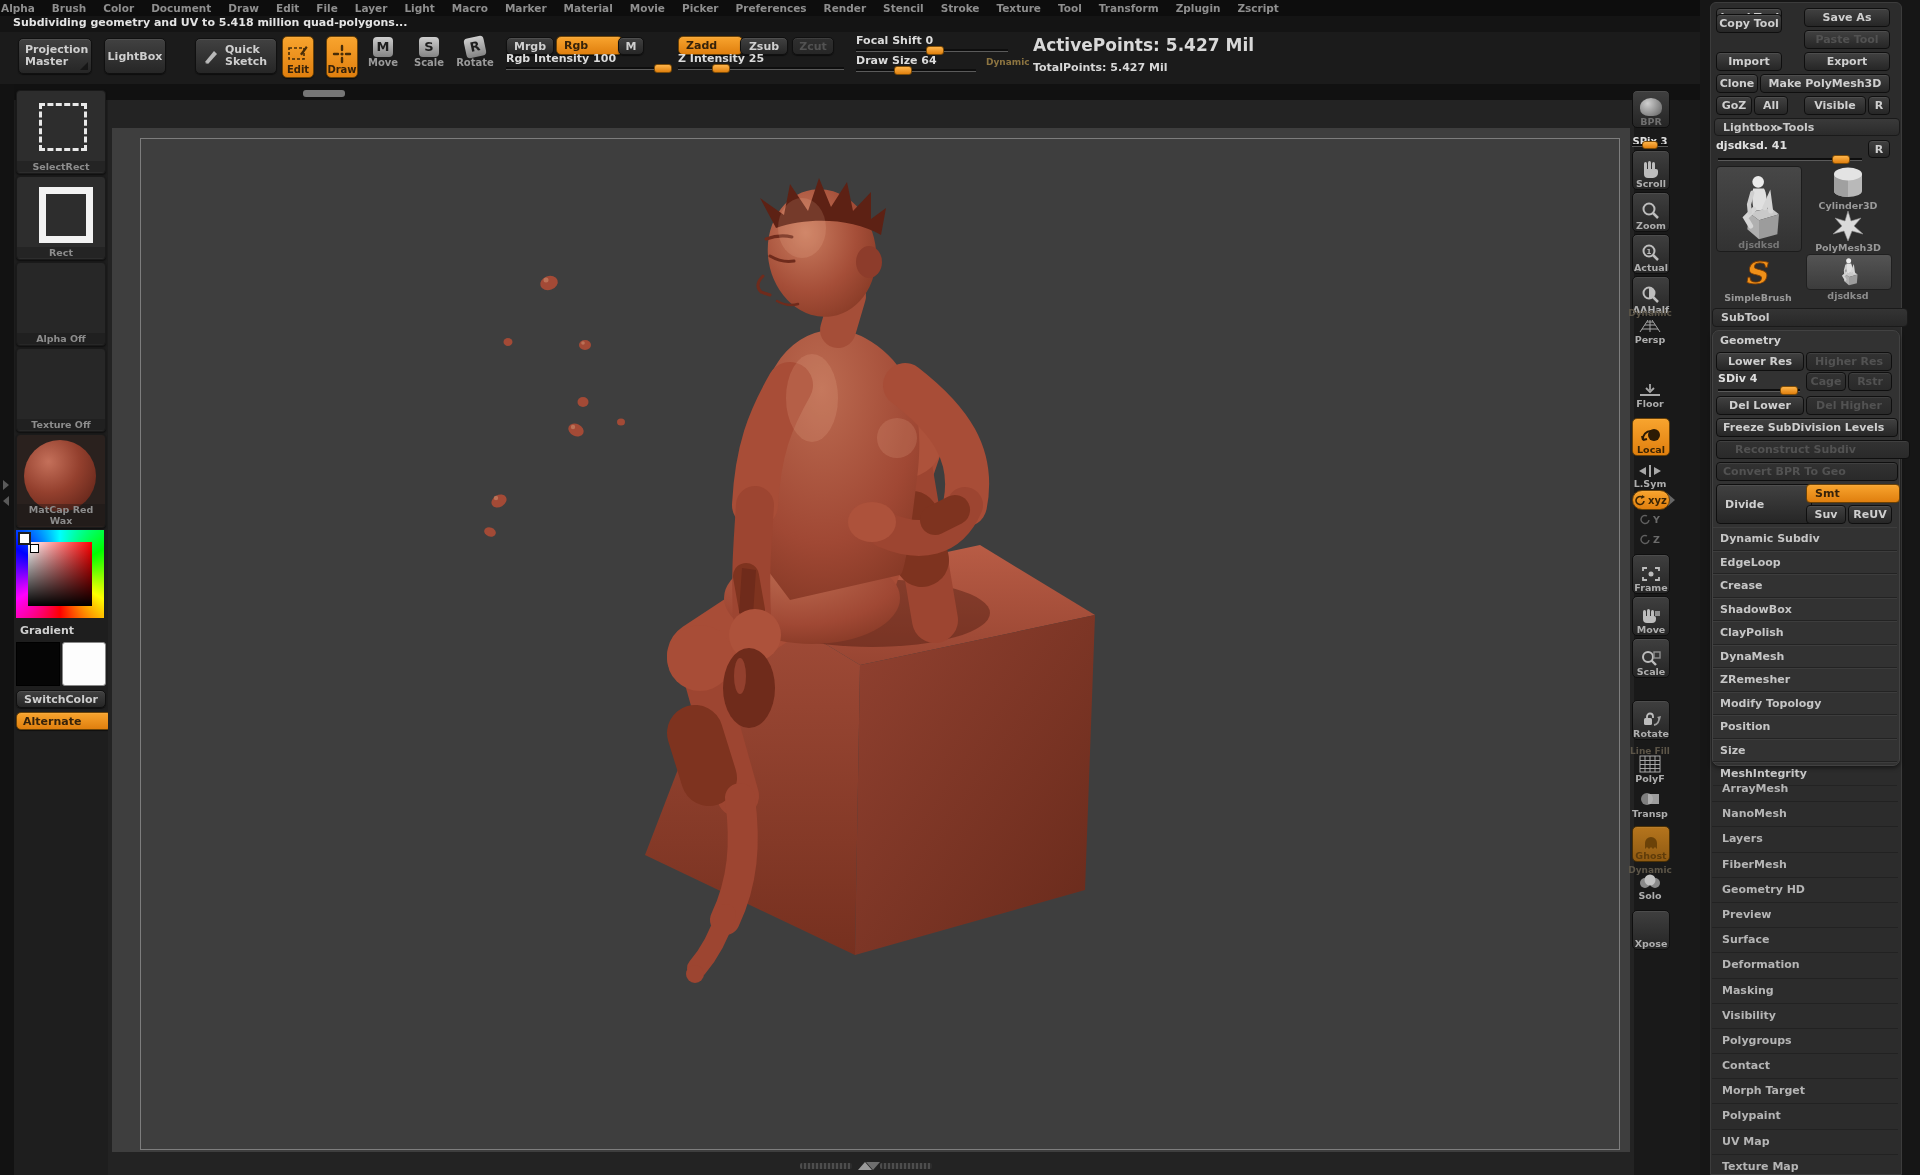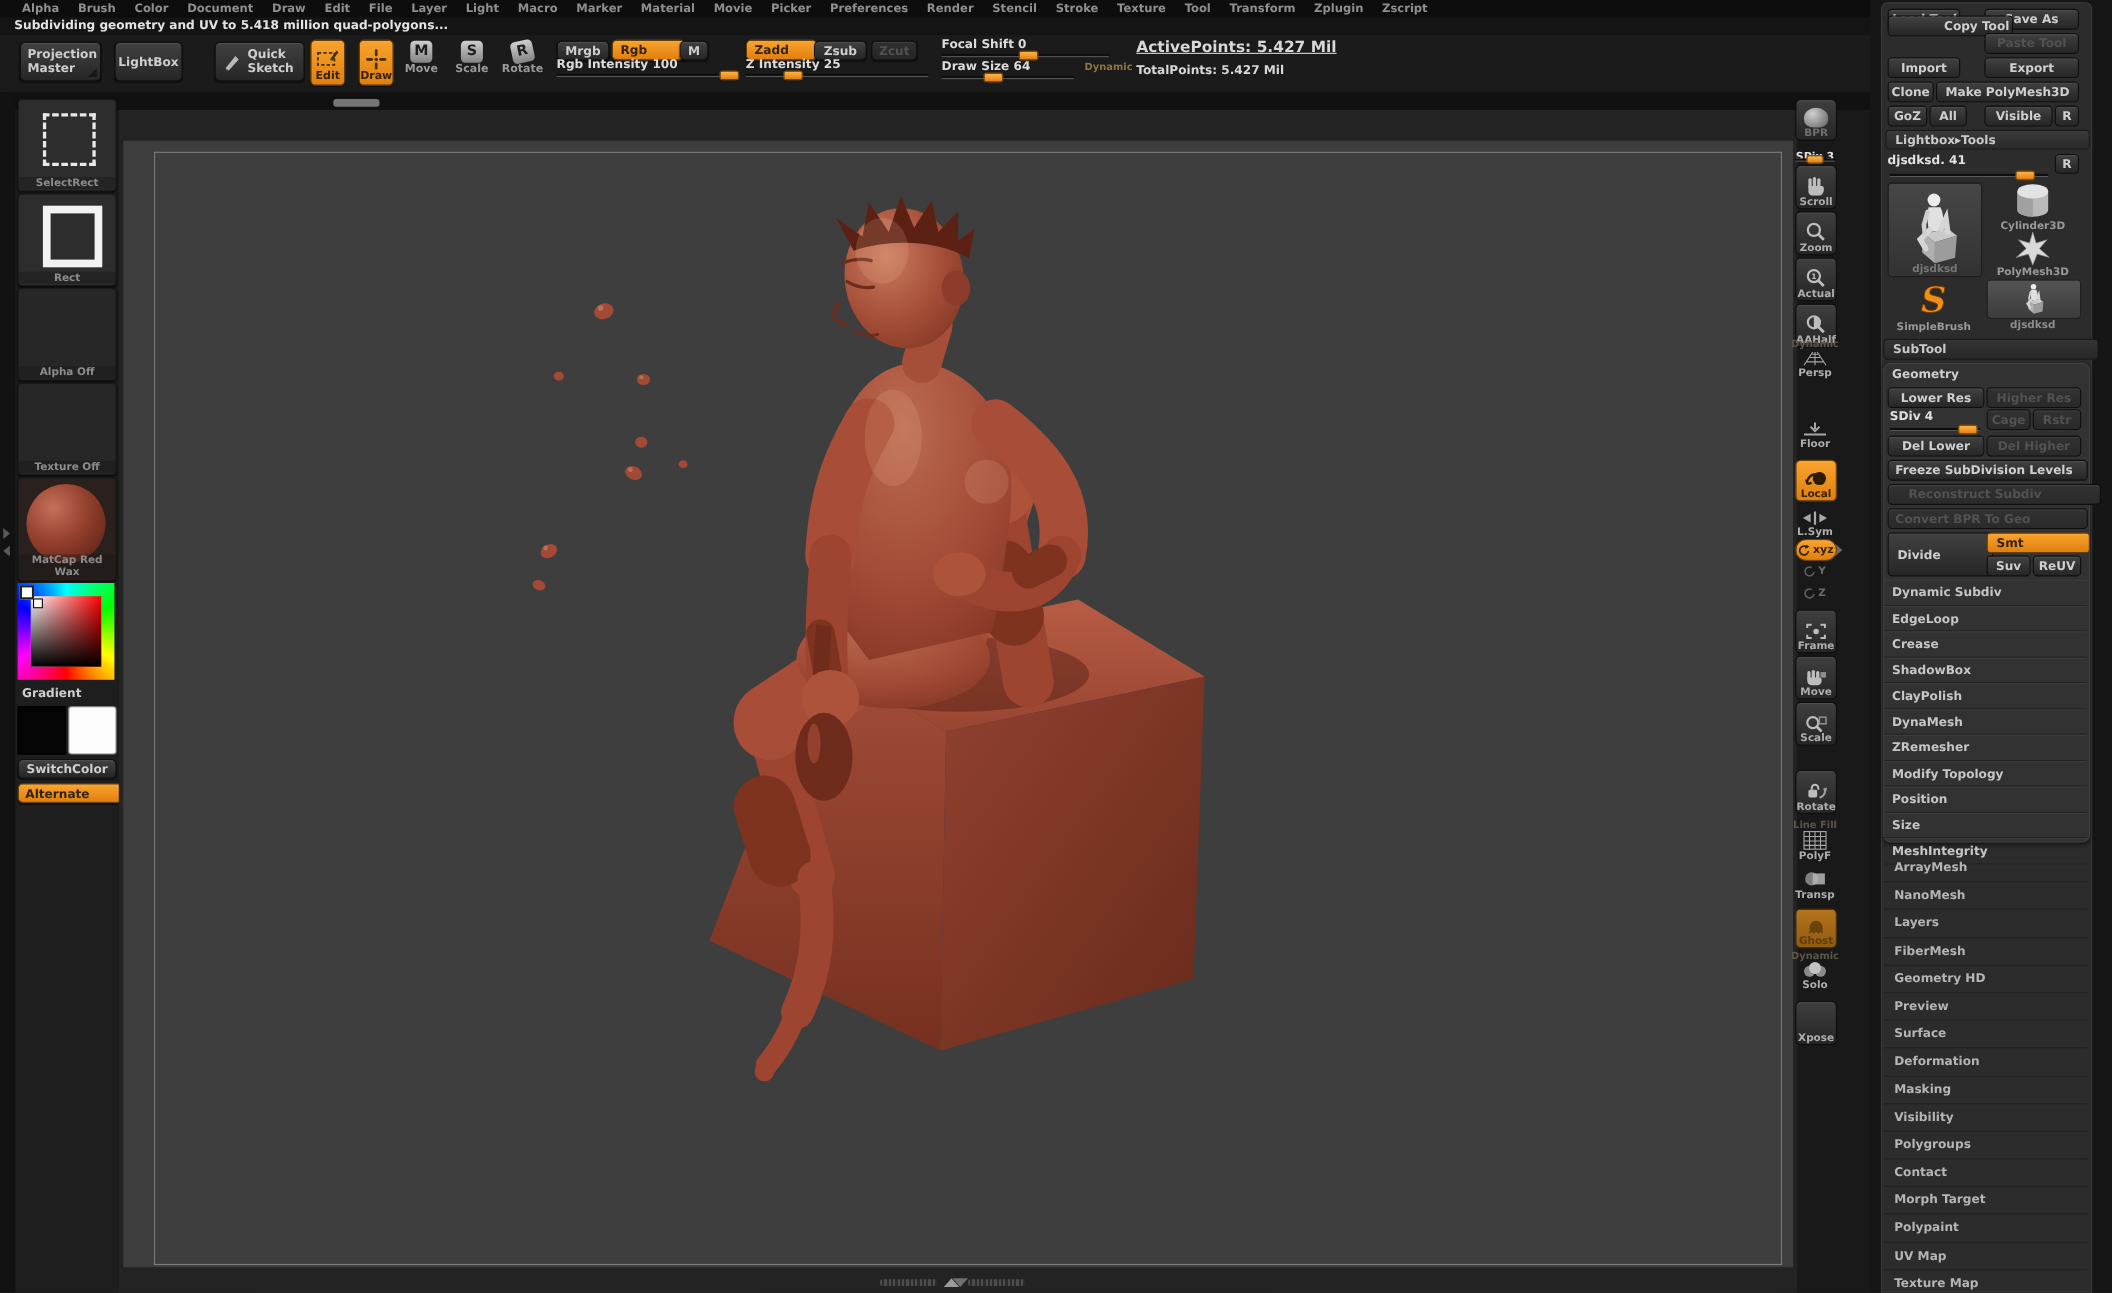--- a/index.html
+++ b/index.html
@@ -1,19 +1,19 @@
 <!DOCTYPE html>
 <html><head>
 <meta charset="utf-8">
 <style>
   html,body{margin:0;padding:0;background:#161616;width:1920px;height:1175px;overflow:hidden;
     font-family:"DejaVu Sans",sans-serif;}
   .a{position:absolute;}
   
-  .menubar{left:0;top:0;width:1700px;height:16px;background:#0d0d0d;display:flex;align-items:center;gap:17px;padding-left:20px;}
+  .menubar{left:0;top:0;width:1700px;height:16px;background:#0d0d0d;display:flex;align-items:center;gap:17px;padding-left:1px;}
   .menu-item{font-size:10.5px;color:#8f8f8f;font-weight:bold;white-space:nowrap;cursor:default;}
   .statusbar{left:0;top:16px;width:1700px;height:16px;background:#141414;display:flex;align-items:flex-start;padding-left:13px;}
   .status-text{font-size:11px;font-weight:bold;color:#e4e4e4;}
   .topshelf{left:0;top:32px;width:1700px;height:52px;background:#1b1b1b;}
   
   .btn{display:flex;align-items:center;justify-content:center;background:linear-gradient(#414141,#262626);
     border:1px solid #101010;border-radius:5px;color:#cfcfcf;font-weight:bold;font-size:11px;
     box-shadow:inset 0 1px 0 rgba(255,255,255,.08),0 1px 1px rgba(0,0,0,.5);cursor:pointer;}
   .or{background:linear-gradient(#f8a42e,#e07f0e)!important;color:#36220a!important;border-color:#6b4206!important;}
   .dim{color:#525252!important;}
@@ -165,21 +165,21 @@
   <div class="knob" style="left:70px;top:12px;"></div>
 </div>
 <div class="a" style="left:856px;top:54px;width:170px;height:22px;">
   <span class="sldlbl" style="left:0;top:0;">Draw Size 64</span>
   <div class="track" style="left:0;top:15px;width:120px;"></div>
   <div class="knob" style="left:38px;top:12px;"></div>
   <span style="position:absolute;left:130px;top:3px;font-size:9px;font-weight:bold;color:#8c7440;">Dynamic</span>
 </div>
 
 <div class="a" style="left:1033px;top:35px;">
-  <div style="font-size:14px;font-weight:bold;color:#d8d8d8;text-decoration:underline;">ActivePoints: 5.427 Mil</div>
+  <div style="font-size:17px;font-weight:bold;color:#d8d8d8;">ActivePoints: 5.427 Mil</div>
   <div style="font-size:11px;font-weight:bold;color:#d8d8d8;margin-top:6px;">TotalPoints: 5.427 Mil</div>
 </div>
 
 <div class="a" style="left:0;top:84px;width:1700px;height:16px;background:#111;"></div>
 <div class="a" style="left:303px;top:90px;width:42px;height:7px;border-radius:3px;background:#767676;"></div>
 
 <div class="a" style="left:0;top:84px;width:14px;height:1091px;background:#121212;"></div>
 <div class="a" style="left:14px;top:100px;width:94px;height:1075px;background:#1e1e1e;"></div>
 <div class="tri" style="left:3px;top:480px;border-top:5px solid transparent;border-bottom:5px solid transparent;border-left:6px solid #5a5a5a;"></div>
 <div class="tri" style="left:3px;top:496px;border-top:5px solid transparent;border-bottom:5px solid transparent;border-right:6px solid #5a5a5a;"></div>
@@ -515,21 +515,21 @@
 
 <div class="a panel">
   <div class="panel-bg"></div>
 
   <div class="pb" style="left:16px;top:8px;width:64px;font-style:italic;">
       <span>Load Tool</span>
     </div>
   <div class="pb" style="left:104px;top:8px;width:84px;">
       <span>Save As</span>
     </div>
-  <div class="pb" style="left:16px;top:14px;width:64px;padding-left:48px;">
+  <div class="pb" style="left:16px;top:14px;width:64px;">
       <span>Copy Tool</span>
     </div>
   <div class="pb dim" style="left:104px;top:30px;width:84px;">
       <span>Paste Tool</span>
     </div>
   <div class="pb" style="left:16px;top:52px;width:64px;">
       <span>Import</span>
     </div>
   <div class="pb" style="left:104px;top:52px;width:84px;">
       <span>Export</span>

